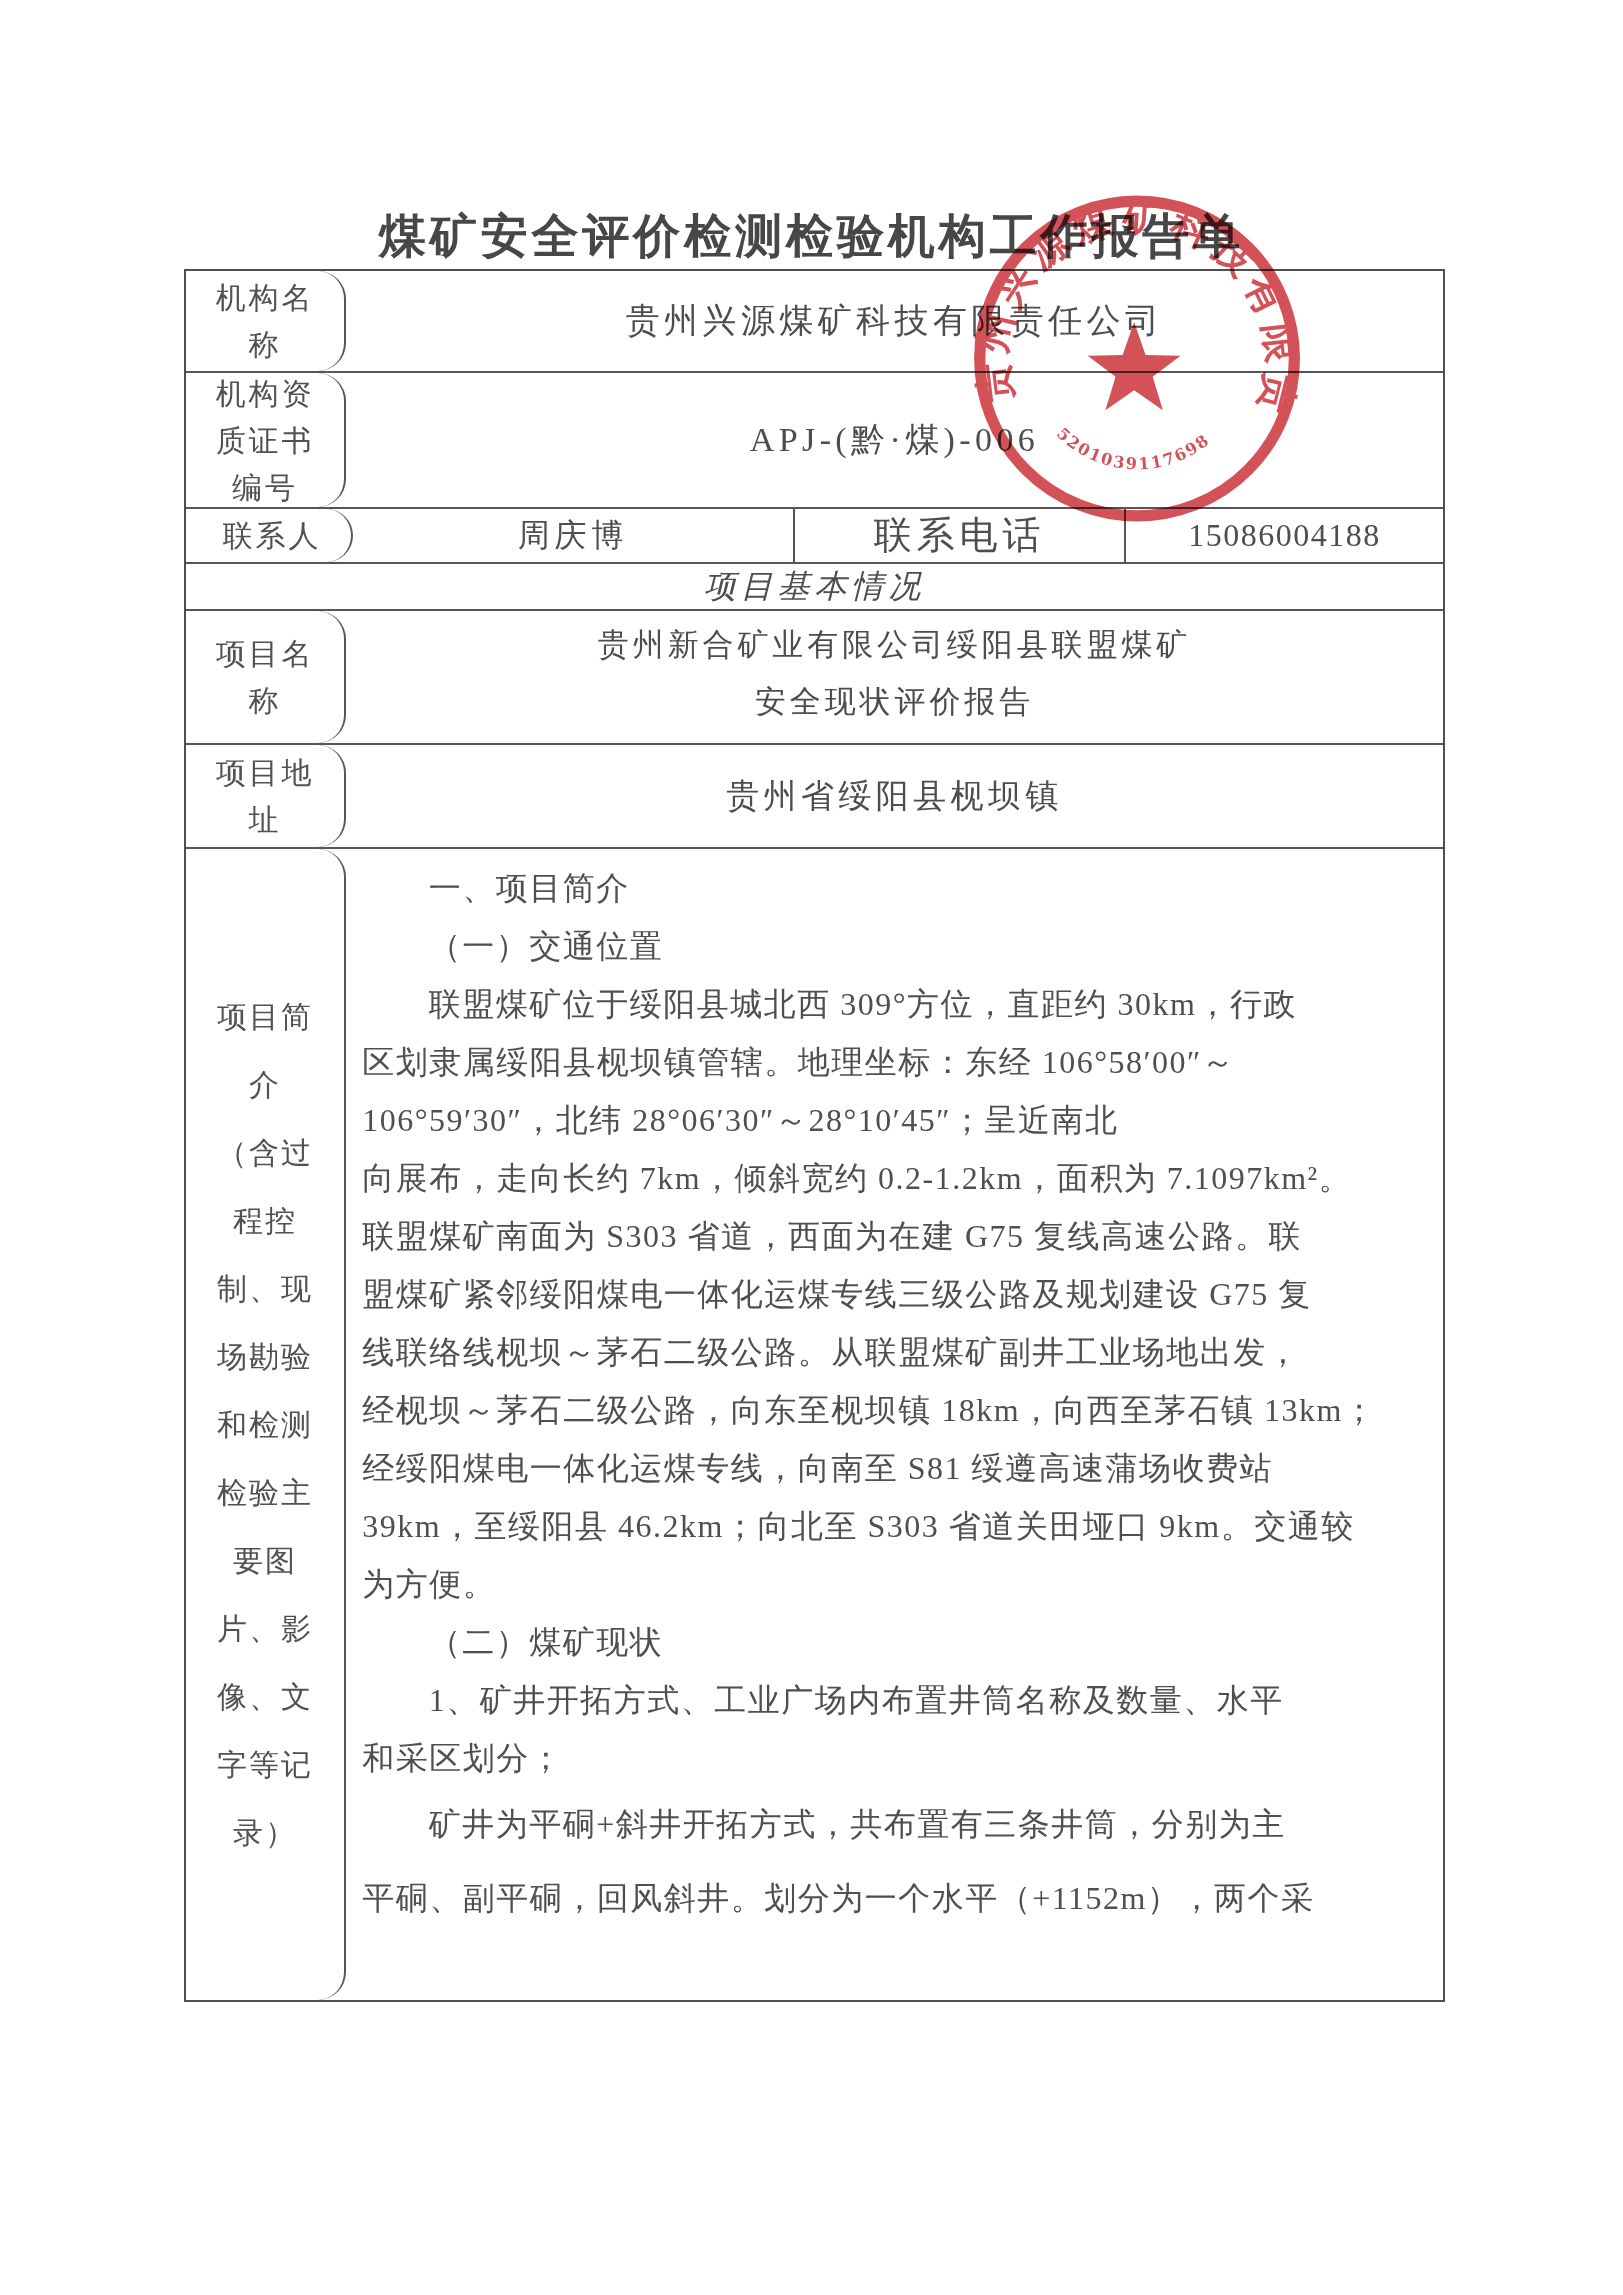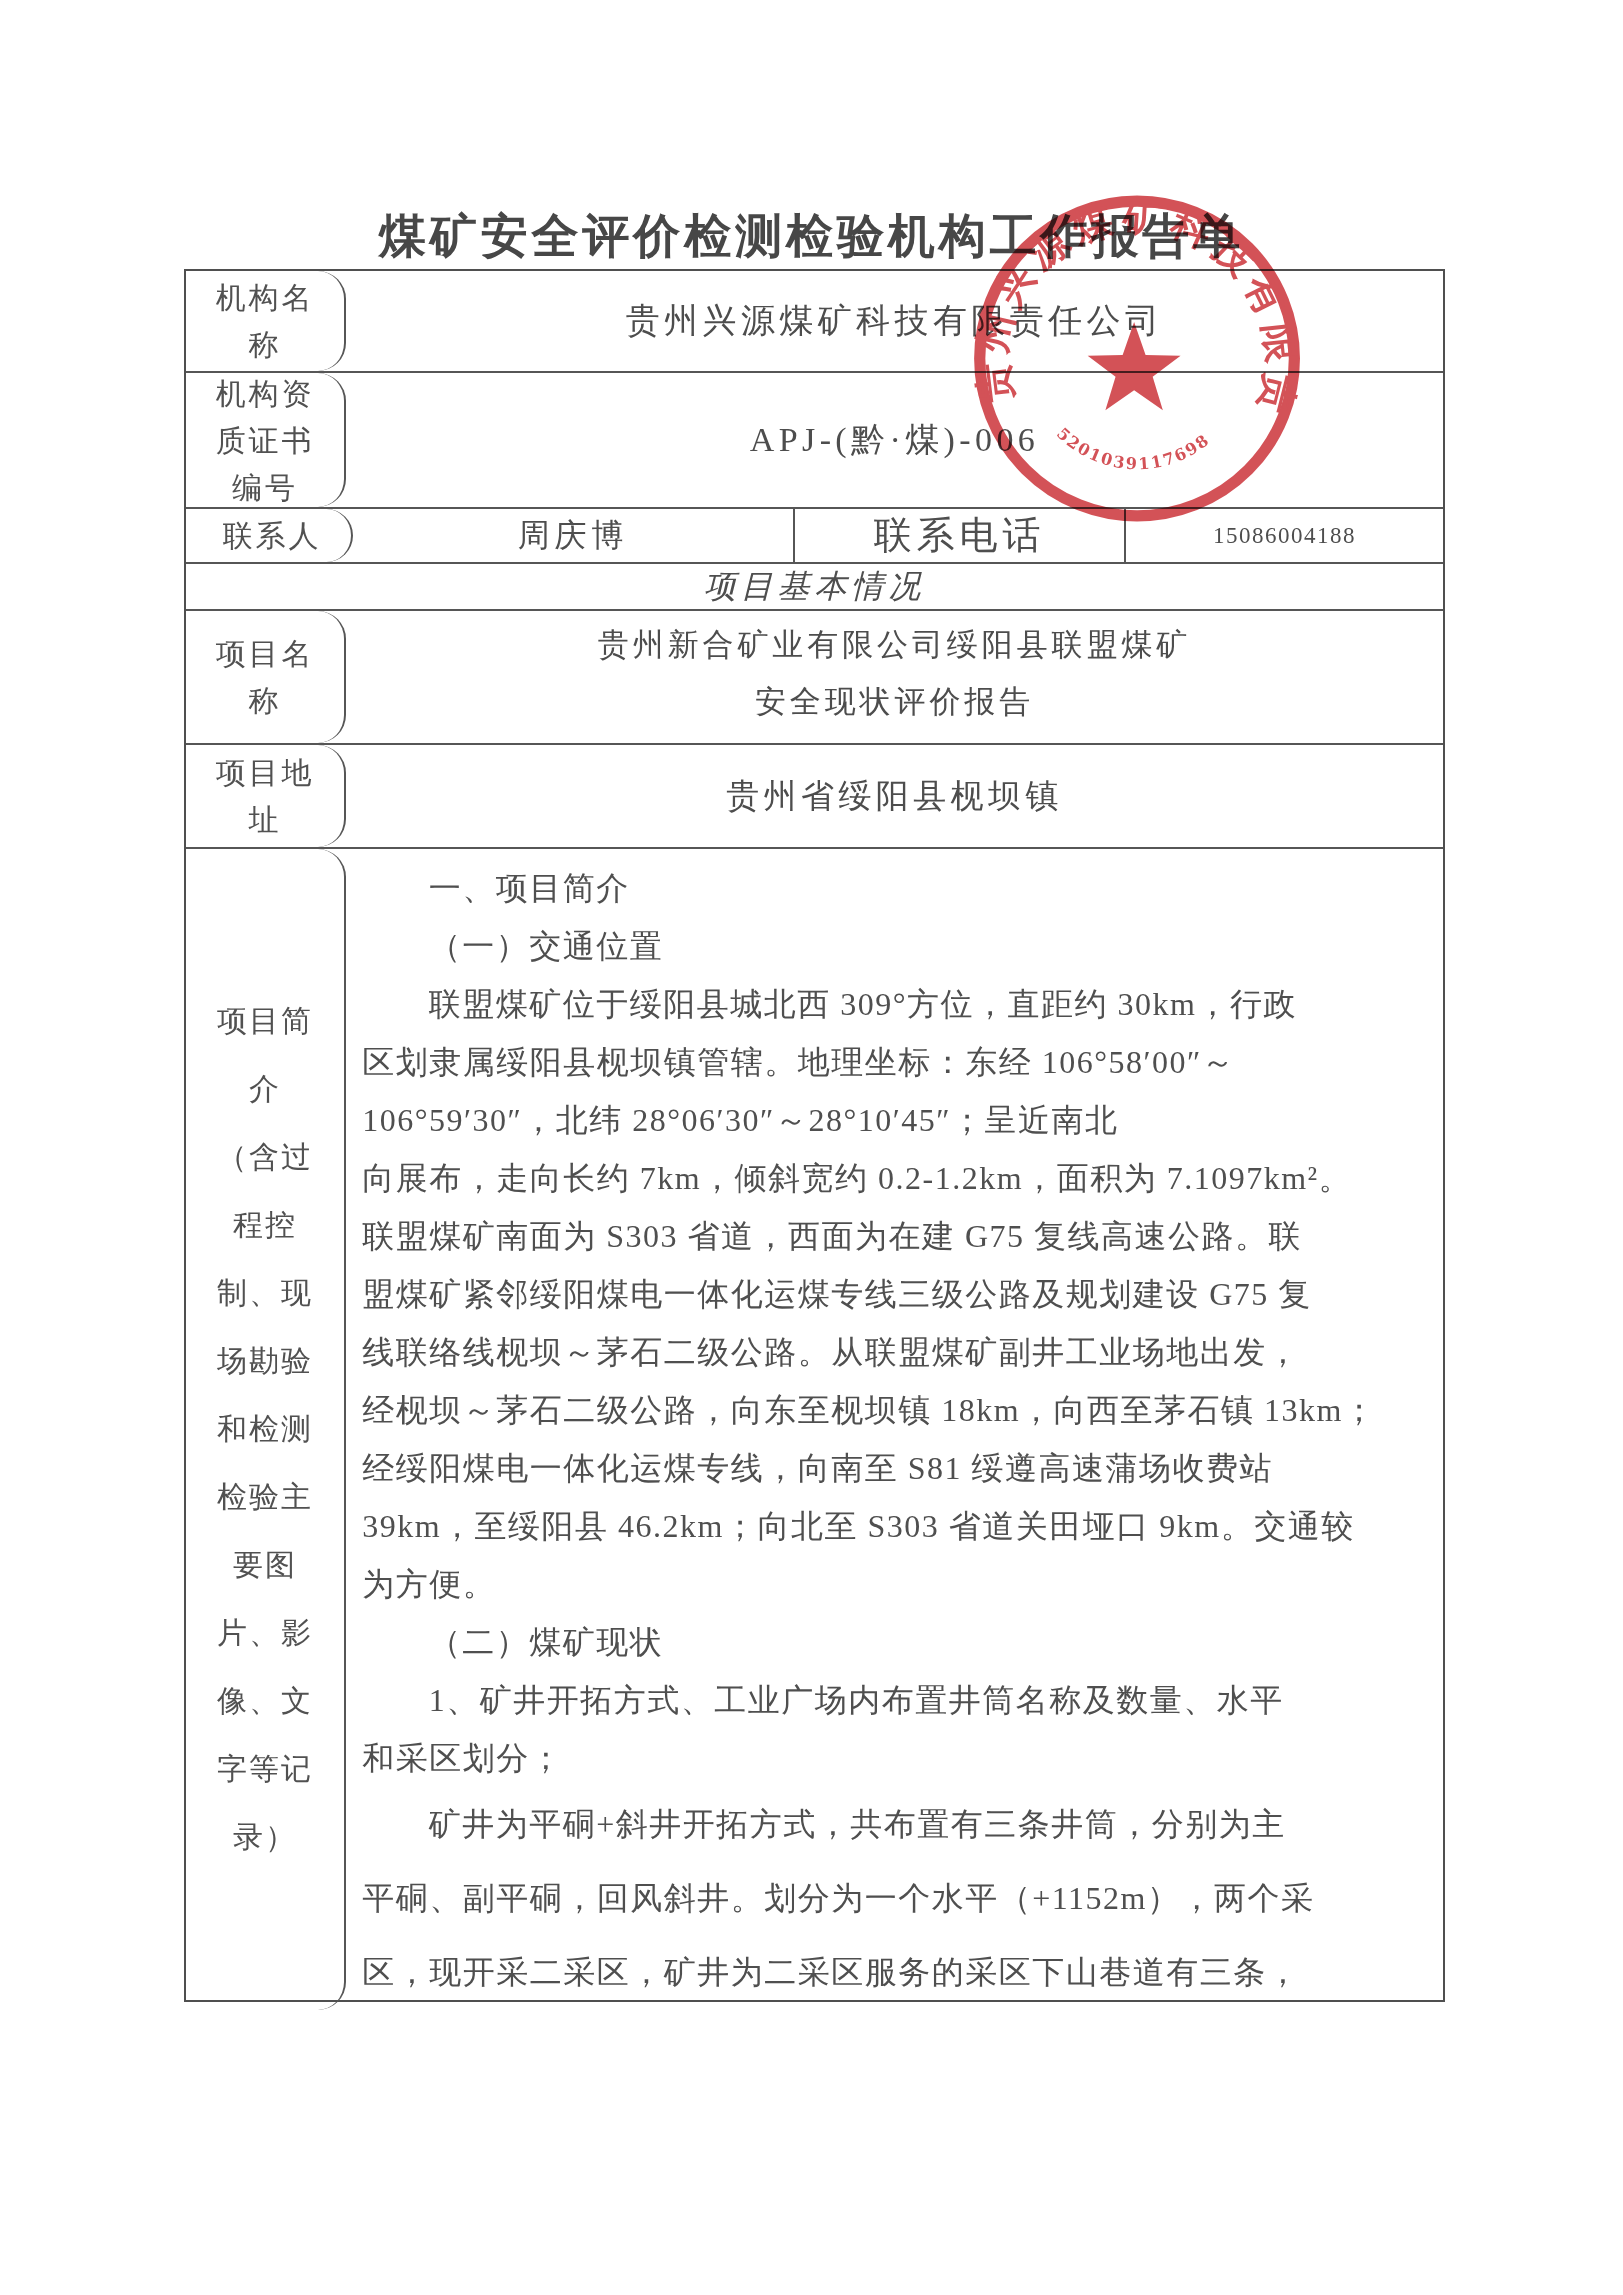--- a/index.html
+++ b/index.html
@@ -36,21 +36,21 @@
   .value-cell{flex:1;font-size:34px;letter-spacing:4.4px;color:#4d4d4d;}
   .r1{height:100px;}
   .r2{height:136px;}
   .r3{height:55px;padding-left:7px;}
   .r4{height:47px;font-style:italic;}
   .r5{height:134px;}
   .r6{height:104px;}
   .r7{flex:1;}
   .r3 .c-contact{width:442px;flex:none;font-size:32px;letter-spacing:4.9px;}
   .r3 .c-phone-label{width:331px;flex:none;font-size:38px;letter-spacing:4.9px;}
-  .r3 .c-phone{flex:1;font-size:23px;letter-spacing:1.5px;}
+  .r3 .c-phone{flex:1;font-size:32px;letter-spacing:1.5px;}
   .r4 .c-section{flex:1;font-size:32px;letter-spacing:4.9px;}
   .r5 .value-cell{
     flex-direction:column;justify-content:space-between;
     padding:12.8px 0 19.6px;font-size:31px;letter-spacing:3.9px;
   }
   .r6 .value-cell{font-size:33px;letter-spacing:4.4px;}
   .r7 .label-cell{line-height:68px;font-size:30px;letter-spacing:2px;}
   .body-cell{
     flex:1;display:block;text-align:center;
     padding:10.8px 9.8px 0 8.8px;box-sizing:border-box;
@@ -144,21 +144,20 @@
         <div class="bline">线联络线枧坝～茅石二级公路。从联盟煤矿副井工业场地出发，</div>
         <div class="bline">经枧坝～茅石二级公路，向东至枧坝镇 18km，向西至茅石镇 13km；</div>
         <div class="bline">经绥阳煤电一体化运煤专线，向南至 S81 绥遵高速蒲场收费站</div>
         <div class="bline">39km，至绥阳县 46.2km；向北至 S303 省道关田垭口 9km。交通较</div>
         <div class="bline">为方便。</div>
         <div class="bline ind">（二）煤矿现状</div>
         <div class="bline ind">1、矿井开拓方式、工业广场内布置井筒名称及数量、水平</div>
         <div class="bline">和采区划分；</div>
         <div class="bline ind big">矿井为平硐+斜井开拓方式，共布置有三条井筒，分别为主</div>
         <div class="bline big">平硐、副平硐，回风斜井。划分为一个水平（+1152m），两个采</div>
-        <div class="bline big">区，现开采二采区，矿井为二采区服务的采区下山巷道有三条，</div>
       </div>
     </div>
 
   </div>
 
   <svg class="seal" viewBox="0 0 700 700" xmlns="http://www.w3.org/2000/svg">
     <circle cx="346" cy="347" r="322" fill="none" stroke="#cf3f45" stroke-width="23"></circle>
     <polygon points="340,272 363.5,339.6 435.1,341.1 378,384.4 398.8,452.9 340,412 281.2,452.9 302,384.4 244.9,341.1 316.5,339.6" fill="#cf3f45"></polygon>
     <defs>
       <path id="sealTopArc" d="M 92.2,439.3 A 268,268 0 1 1 599.8,439.3" fill="none"></path>

